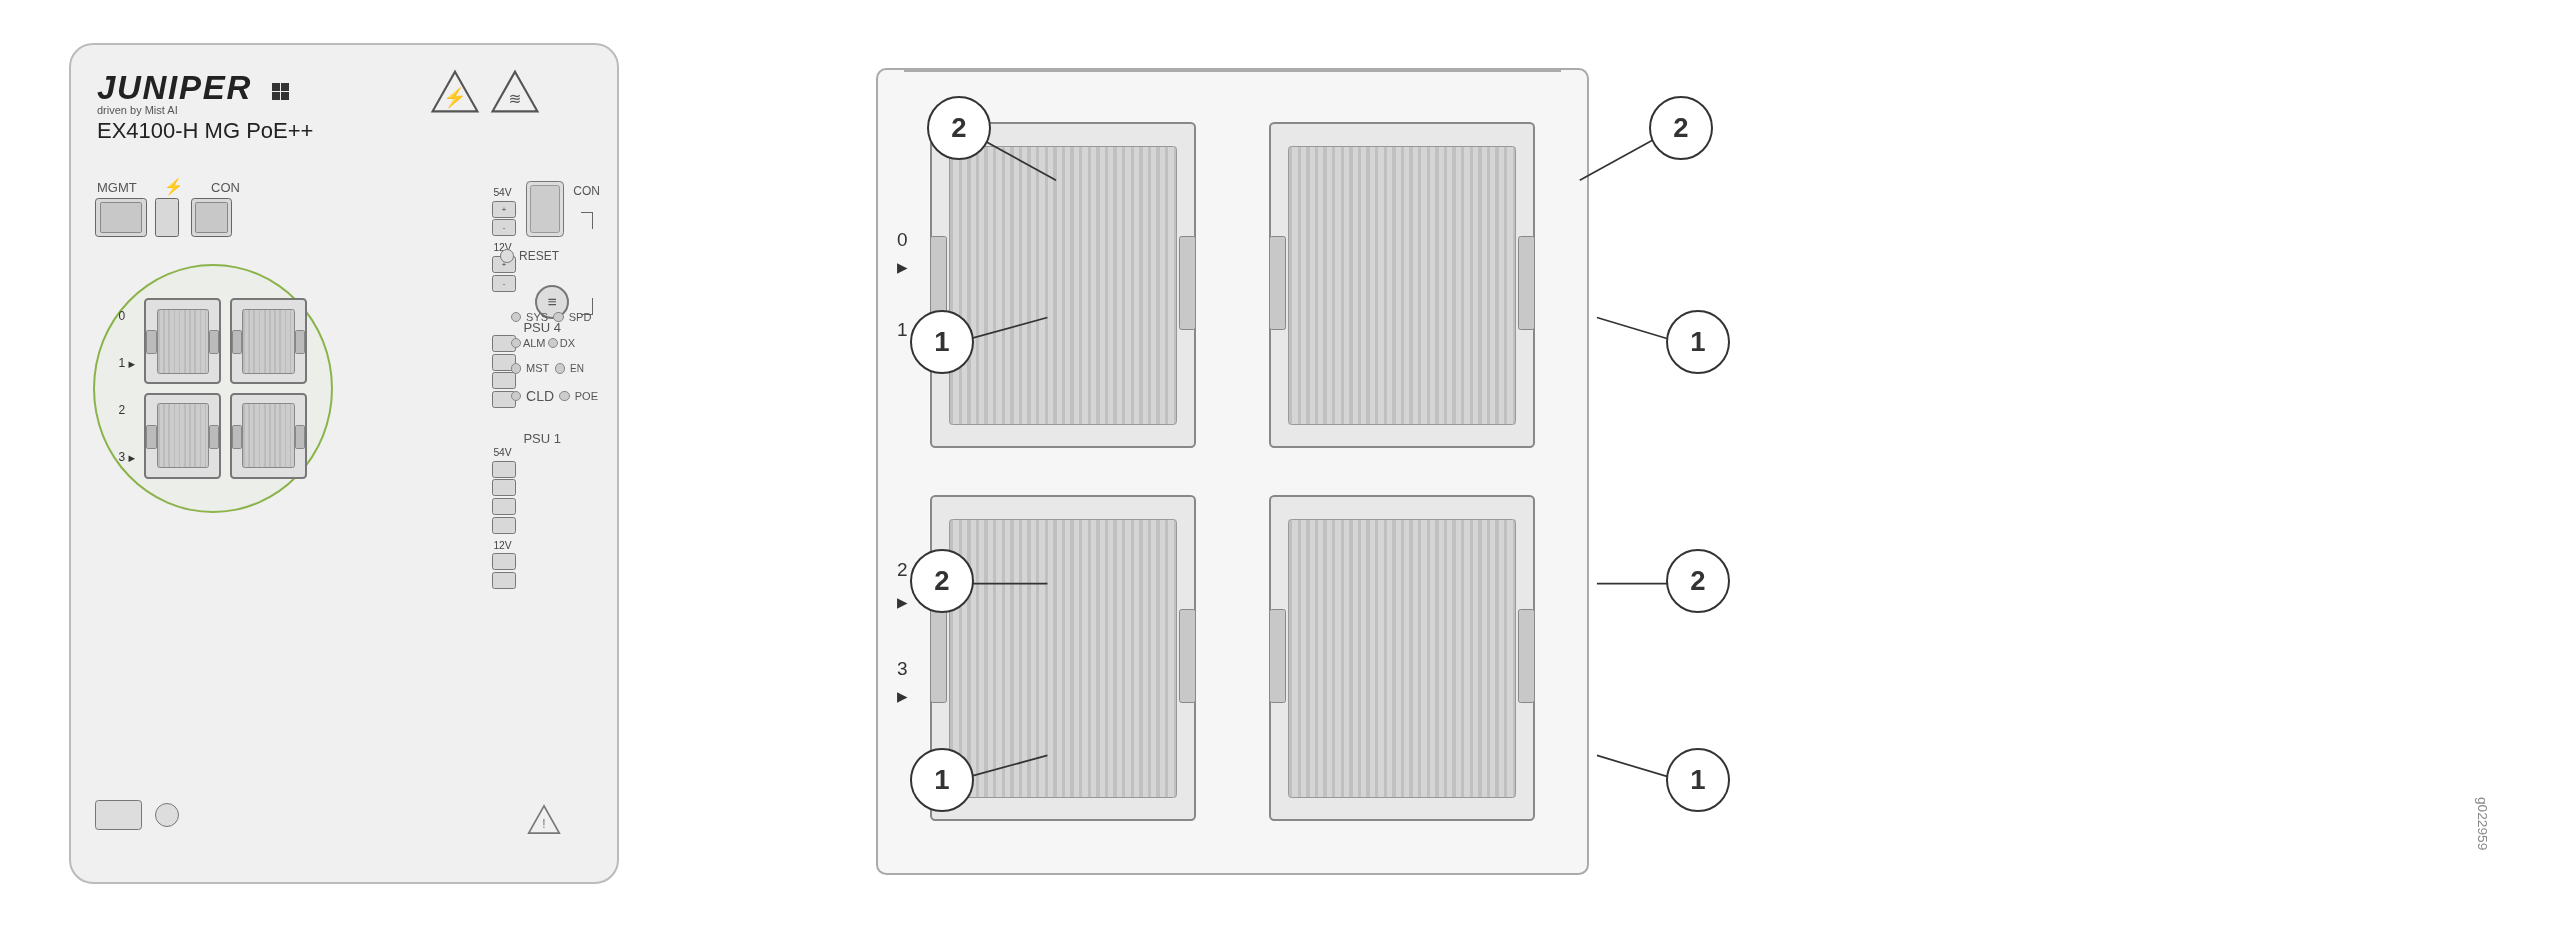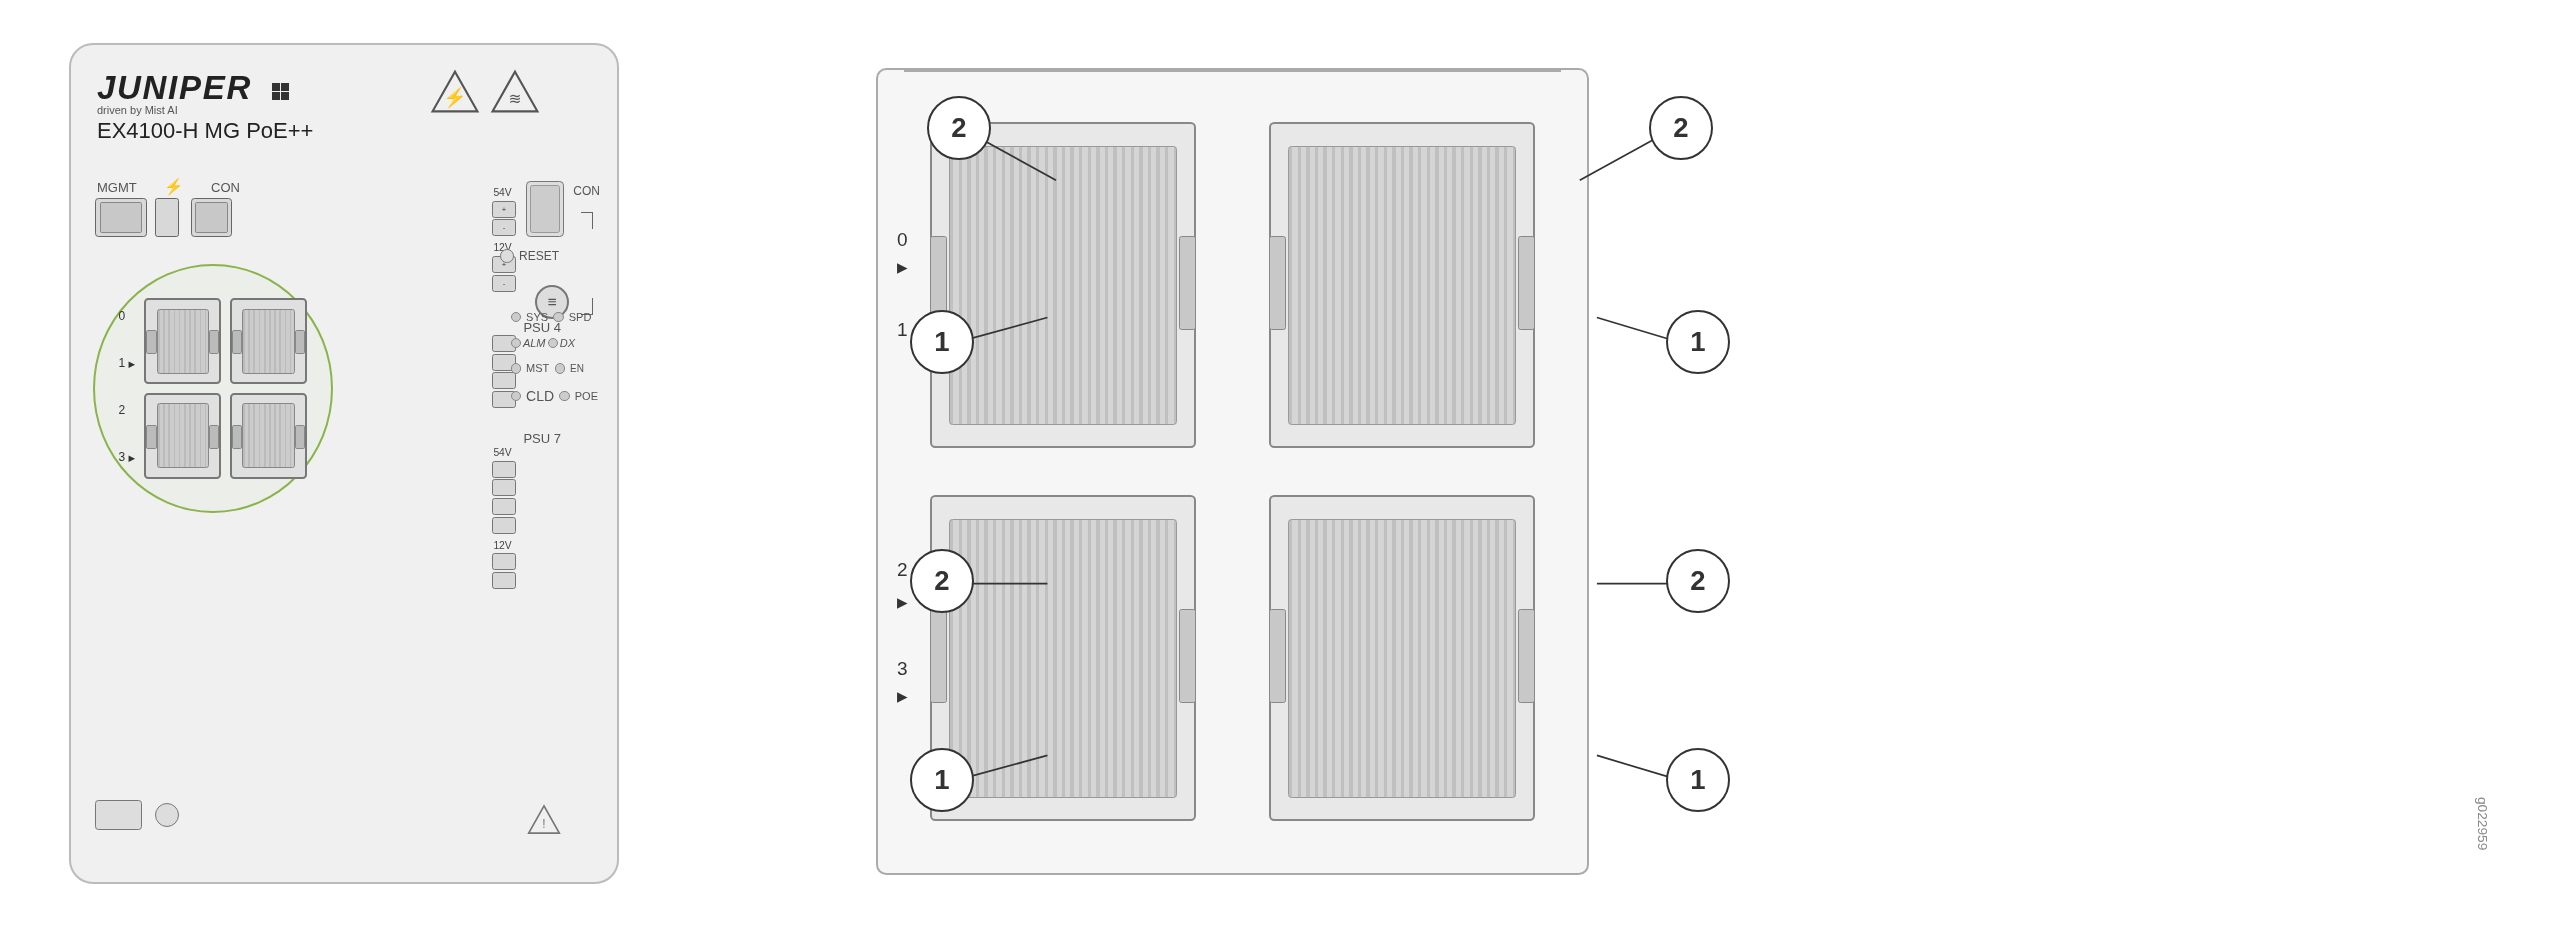--- a/index.html
+++ b/index.html
@@ -106,41 +106,41 @@
     <div style="width:24px; height:17px; border:1.7px solid #777; background:#d8d8d8; border-radius:2.6px;"></div>
   </div>
 
   <div style="position:absolute; top:266px; right:19px; display:flex; flex-direction:column; gap:13.7px;">
     <div style="display:flex; align-items:center; gap:5.2px;">
       <div style="width:10.3px;height:10.3px;border-radius:50%;border:1.3px solid #888;background:#ccc;"></div>
       <span style="font-size:11px; color:#555;">SYS</span>
       <div style="width:10.3px;height:10.3px;border-radius:50%;border:1.3px solid #888;background:#ccc;"></div>
       <span style="font-size:11px; color:#555;">SPD</span>
     </div>
-    <div style="display:flex; align-items:center; gap:2px;font-style:italic;">
+    <div style="display:flex; align-items:center; gap:2px;">
       <div style="width:10.3px;height:10.3px;border-radius:50%;border:1.3px solid #888;background:#ccc;"></div>
       <span style="font-size:11px; color:#555;">ALM</span>
       <div style="width:10.3px;height:10.3px;border-radius:50%;border:1.3px solid #888;background:#ccc;"></div>
       <span style="font-size:11px; color:#555;">DX</span>
     </div>
     <div style="display:flex; align-items:center; gap:5.2px;">
       <div style="width:10.3px;height:10.3px;border-radius:50%;border:1.3px solid #888;background:#ccc;"></div>
       <span style="font-size:11px; color:#555;">MST</span>
       <div style="width:10.3px;height:10.3px;border-radius:50%;border:1.3px solid #888;background:#ccc;"></div>
       <span style="font-size:10px; color:#555;">EN</span>
     </div>
     <div style="display:flex; align-items:center; gap:5.2px;">
       <div style="width:10.3px;height:10.3px;border-radius:50%;border:1.3px solid #888;background:#ccc;"></div>
       <span style="font-size:14px; color:#555;">CLD</span>
       <div style="width:10.3px;height:10.3px;border-radius:50%;border:1.3px solid #888;background:#ccc;"></div>
       <span style="font-size:11px; color:#555;">POE</span>
     </div>
   </div>
 
-  <div style="position:absolute; top:386px; right:56px; font-size:13px; color:#555;">PSU 7</div>
+  <div style="position:absolute; top:386px; right:56px; font-size:13px; color:#555;">PSU 1</div>
 
   <div style="position:absolute; top:402px; right:101px; display:flex; flex-direction:column; gap:2.6px;">
     <div style="font-size:10.3px; color:#444; text-align:right; margin-right:4.3px;">54V</div>
     <div style="display:flex; flex-direction:column; gap:1.7px;">
       <div style="width:24px; height:17px; border:1.7px solid #777; background:#d8d8d8; border-radius:2.6px;"></div>
       <div style="width:24px; height:17px; border:1.7px solid #777; background:#d8d8d8; border-radius:2.6px;"></div>
       <div style="width:24px; height:17px; border:1.7px solid #777; background:#d8d8d8; border-radius:2.6px;"></div>
       <div style="width:24px; height:17px; border:1.7px solid #777; background:#d8d8d8; border-radius:2.6px;"></div>
     </div>
     <div style="font-size:10.3px; color:#444; text-align:right; margin-right:4.3px; margin-top:3.4px;">12V</div>

